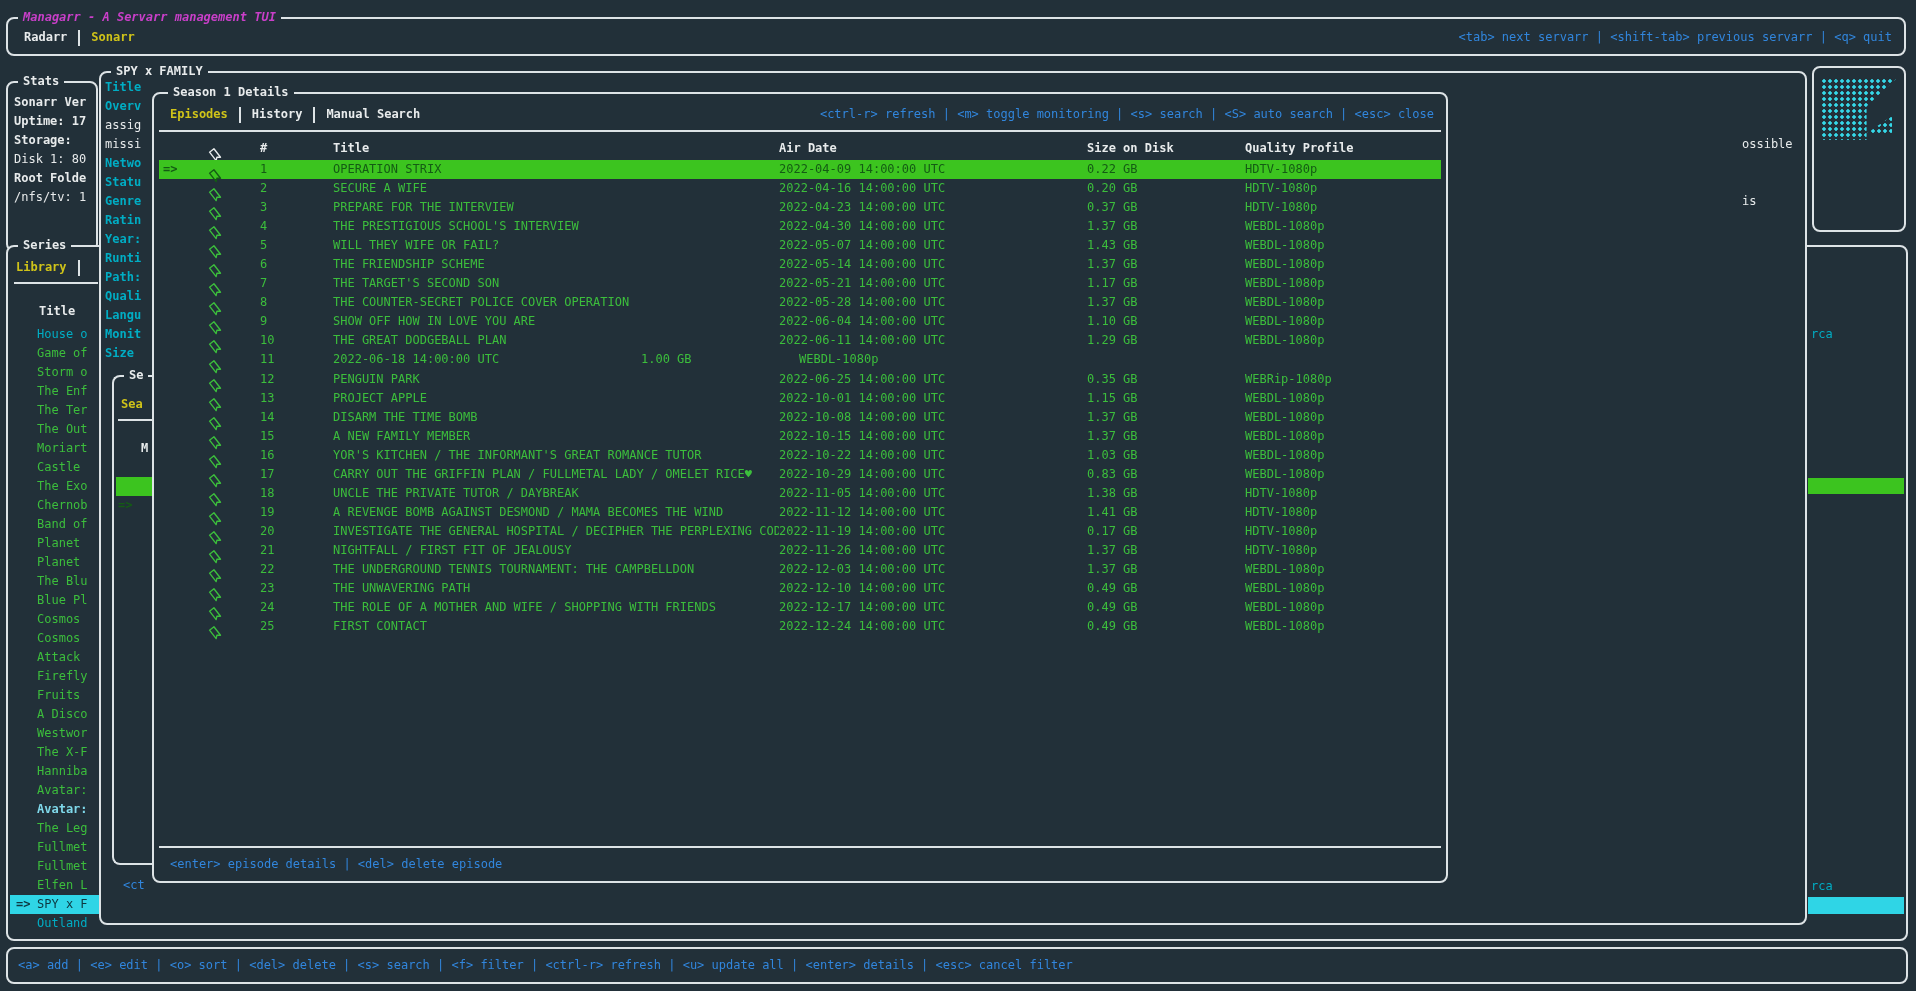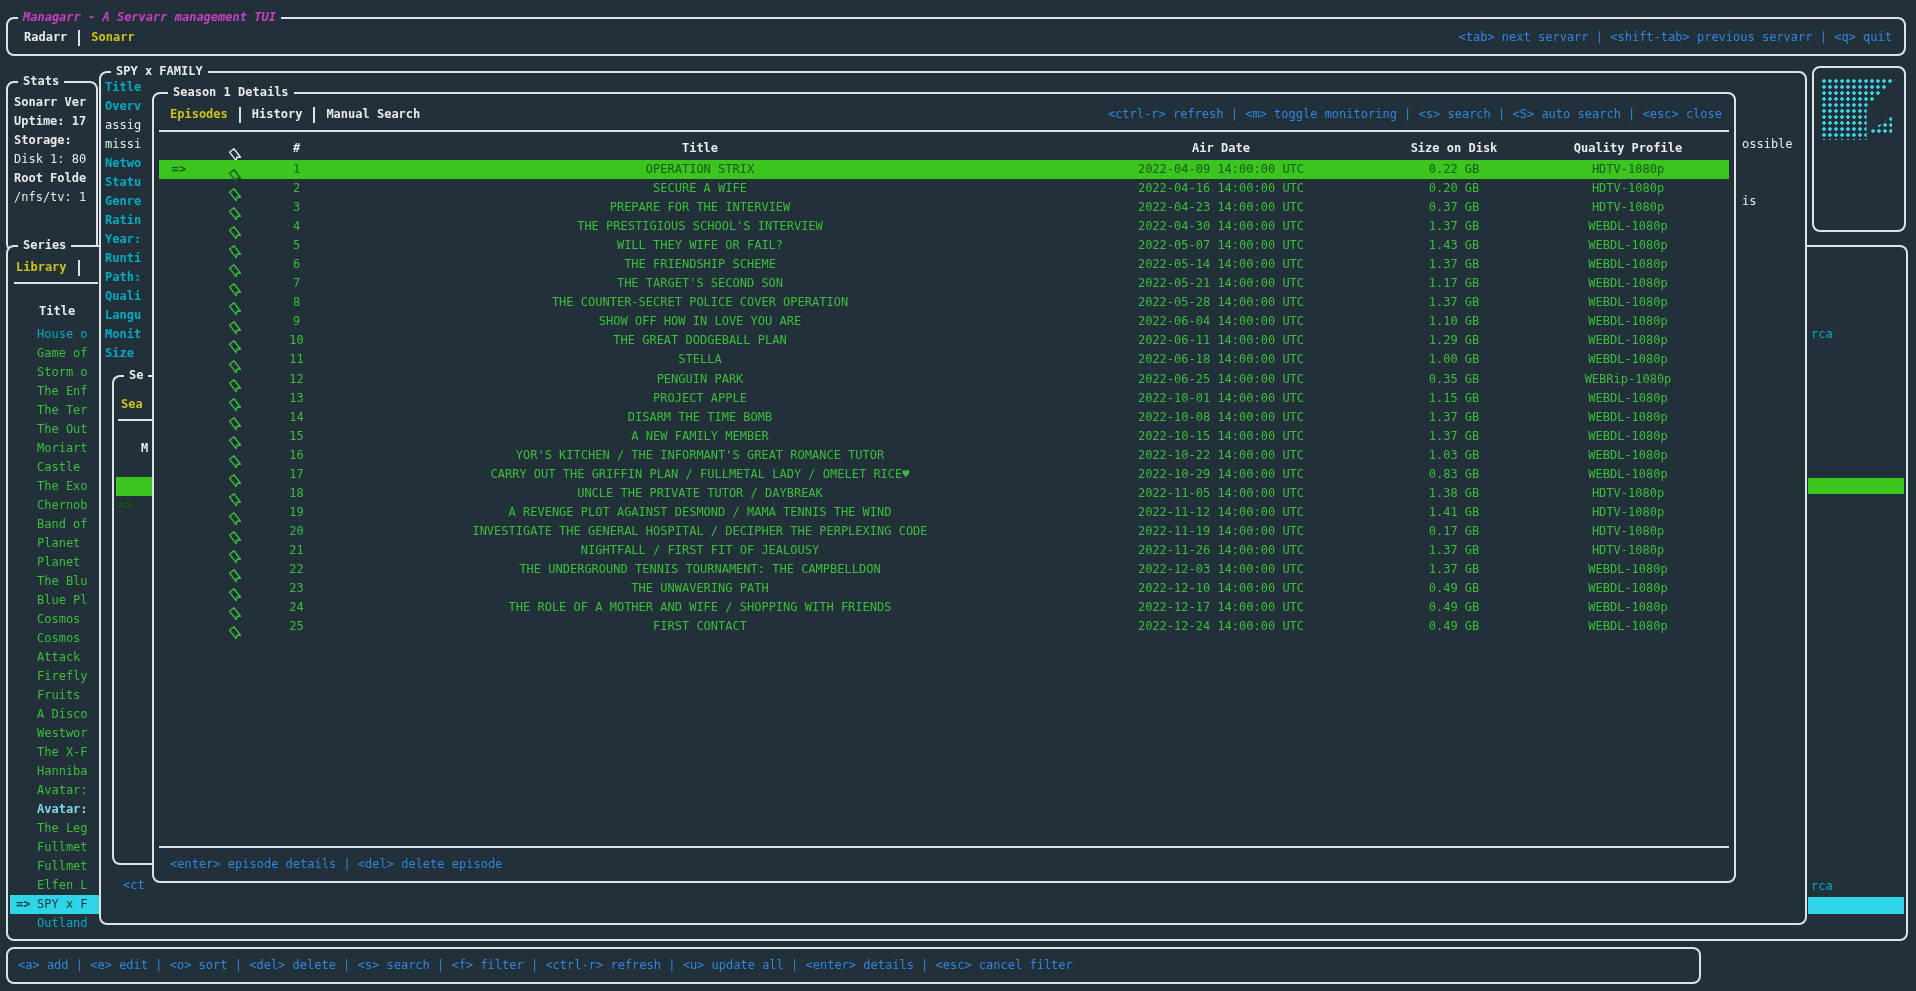--- a/index.html
+++ b/index.html
@@ -113,21 +113,21 @@
         <div class="series-item c-green selected"><span class="marker">=&gt;</span><span class="lbl">SPY x F</span></div>
         <div class="series-item c-cyan"><span class="marker"></span><span class="lbl">Outland</span></div>
       </div>
 
     <div class="frag" style="left:1803px;top:78px;color:var(--cyan);">rca</div>
     <div class="frag" style="left:1800px;top:231px;width:96px;height:16px;background:var(--selgreen);"></div>
     <div class="frag" style="left:1803px;top:630px;color:var(--cyan);">rca</div>
     <div class="frag" style="left:1800px;top:650px;width:96px;height:17px;background:var(--selcyan);"></div>
   </div>
 
-  <div class="tui-box" style="left:6px;top:947px;width:1695px;height:37px;">
+  <div class="tui-box" style="left:6px;top:947px;width:1902px;height:37px;">
     <div class="frag blue" style="left:10px;top:7px;">&lt;a&gt; add | &lt;e&gt; edit | &lt;o&gt; sort | &lt;del&gt; delete | &lt;s&gt; search | &lt;f&gt; filter | &lt;ctrl-r&gt; refresh | &lt;u&gt; update all | &lt;enter&gt; details | &lt;esc&gt; cancel filter</div>
   </div>
 
   <div class="tui-box" style="left:99px;top:71px;width:1708px;height:854px;z-index:10;">
     <div class="box-title">SPY x FAMILY</div>
     <div class="stack" style="position:absolute;left:4px;top:5px;width:48px;">
         <div class="kind-label">Title</div>
         <div class="kind-label">Overv</div>
         <div class="kind-text">assig</div>
         <div class="kind-text">missi</div>
@@ -163,21 +163,21 @@
       </div>
       <div class="frag" style="left:28px;top:121px;color:var(--green);"><span class="icon-slot">
   <span class="bm"><svg width="12" height="14" viewBox="0 0 14 16">
                 <path d="M4 1.5 h6.5 v12.5 l-3.25 -2.7 l-3.25 2.7 z" fill="none" stroke="currentColor" stroke-width="1.6" stroke-linejoin="round"></path>
               </svg></span>
 </span></div>
     </div>
     <div class="frag blue" style="left:22px;top:803px;">&lt;ct</div>
   </div>
 
-  <div class="tui-box" style="left:152px;top:92px;width:1584px;height:791px;z-index:20;text-align:center;">
+  <div class="tui-box" style="left:152px;top:92px;width:1296px;height:791px;z-index:20;">
     <div class="box-title" style="left:14px;">Season 1 Details</div>
     <div class="tabrow" style="left:16px;top:11px;"><span class="tab active">Episodes</span><span class="vsep"></span><span class="tab">History</span><span class="vsep"></span><span class="tab">Manual Search</span></div>
     <div class="frag blue" style="right:12px;top:11px;">&lt;ctrl-r&gt; refresh | &lt;m&gt; toggle monitoring | &lt;s&gt; search | &lt;S&gt; auto search | &lt;esc&gt; close</div>
     <div class="hline" style="left:5px;right:5px;top:36px;"></div>
 
     <div style="position:absolute;left:5px;right:5px;top:45px;">
       <div class="ep-row header">
         <span class="c-marker"></span>
         <span class="c-icon"><span class="icon-slot">
   <span class="bm"><svg width="12" height="14" viewBox="0 0 14 16">
@@ -240,21 +240,21 @@
 </span><span class="c-num">9</span><span class="c-title">SHOW OFF HOW IN LOVE YOU ARE</span><span class="c-date">2022-06-04 14:00:00 UTC</span><span class="c-size">1.10 GB</span><span class="c-qual">WEBDL-1080p</span></div>
         <div class="ep-row"><span class="c-marker"></span><span class="c-icon">
   <span class="bm"><svg width="12" height="14" viewBox="0 0 14 16">
                 <path d="M4 1.5 h6.5 v12.5 l-3.25 -2.7 l-3.25 2.7 z" fill="none" stroke="currentColor" stroke-width="1.6" stroke-linejoin="round"></path>
               </svg></span>
 </span><span class="c-num">10</span><span class="c-title">THE GREAT DODGEBALL PLAN</span><span class="c-date">2022-06-11 14:00:00 UTC</span><span class="c-size">1.29 GB</span><span class="c-qual">WEBDL-1080p</span></div>
         <div class="ep-row"><span class="c-marker"></span><span class="c-icon">
   <span class="bm"><svg width="12" height="14" viewBox="0 0 14 16">
                 <path d="M4 1.5 h6.5 v12.5 l-3.25 -2.7 l-3.25 2.7 z" fill="none" stroke="currentColor" stroke-width="1.6" stroke-linejoin="round"></path>
               </svg></span>
-</span><span class="c-num">11</span><span class="c-title">STELLA</span><span class="c-date">2022-06-18 14:00:00 UTC</span><span class="c-size">1.00 GB</span><span class="c-qual">WEBDL-1080p</span></div>
+</span><span class="c-num">11</span><span class="c-date">2022-06-18 14:00:00 UTC</span><span class="c-size">1.00 GB</span><span class="c-qual">WEBDL-1080p</span></div>
         <div class="ep-row"><span class="c-marker"></span><span class="c-icon">
   <span class="bm"><svg width="12" height="14" viewBox="0 0 14 16">
                 <path d="M4 1.5 h6.5 v12.5 l-3.25 -2.7 l-3.25 2.7 z" fill="none" stroke="currentColor" stroke-width="1.6" stroke-linejoin="round"></path>
               </svg></span>
 </span><span class="c-num">12</span><span class="c-title">PENGUIN PARK</span><span class="c-date">2022-06-25 14:00:00 UTC</span><span class="c-size">0.35 GB</span><span class="c-qual">WEBRip-1080p</span></div>
         <div class="ep-row"><span class="c-marker"></span><span class="c-icon">
   <span class="bm"><svg width="12" height="14" viewBox="0 0 14 16">
                 <path d="M4 1.5 h6.5 v12.5 l-3.25 -2.7 l-3.25 2.7 z" fill="none" stroke="currentColor" stroke-width="1.6" stroke-linejoin="round"></path>
               </svg></span>
 </span><span class="c-num">13</span><span class="c-title">PROJECT APPLE</span><span class="c-date">2022-10-01 14:00:00 UTC</span><span class="c-size">1.15 GB</span><span class="c-qual">WEBDL-1080p</span></div>
@@ -280,21 +280,21 @@
 </span><span class="c-num">17</span><span class="c-title">CARRY OUT THE GRIFFIN PLAN / FULLMETAL LADY / OMELET RICE♥</span><span class="c-date">2022-10-29 14:00:00 UTC</span><span class="c-size">0.83 GB</span><span class="c-qual">WEBDL-1080p</span></div>
         <div class="ep-row"><span class="c-marker"></span><span class="c-icon">
   <span class="bm"><svg width="12" height="14" viewBox="0 0 14 16">
                 <path d="M4 1.5 h6.5 v12.5 l-3.25 -2.7 l-3.25 2.7 z" fill="none" stroke="currentColor" stroke-width="1.6" stroke-linejoin="round"></path>
               </svg></span>
 </span><span class="c-num">18</span><span class="c-title">UNCLE THE PRIVATE TUTOR / DAYBREAK</span><span class="c-date">2022-11-05 14:00:00 UTC</span><span class="c-size">1.38 GB</span><span class="c-qual">HDTV-1080p</span></div>
         <div class="ep-row"><span class="c-marker"></span><span class="c-icon">
   <span class="bm"><svg width="12" height="14" viewBox="0 0 14 16">
                 <path d="M4 1.5 h6.5 v12.5 l-3.25 -2.7 l-3.25 2.7 z" fill="none" stroke="currentColor" stroke-width="1.6" stroke-linejoin="round"></path>
               </svg></span>
-</span><span class="c-num">19</span><span class="c-title">A REVENGE PLOT AGAINST DESMOND / MAMA TENNIS THE WIND</span><span class="c-date">2022-11-12 14:00:00 UTC</span><span class="c-size">1.41 GB</span><span class="c-qual">HDTV-1080p</span></div>
+</span><span class="c-num">19</span><span class="c-title">A REVENGE BOMB AGAINST DESMOND / MAMA BECOMES THE WIND</span><span class="c-date">2022-11-12 14:00:00 UTC</span><span class="c-size">1.41 GB</span><span class="c-qual">HDTV-1080p</span></div>
         <div class="ep-row"><span class="c-marker"></span><span class="c-icon">
   <span class="bm"><svg width="12" height="14" viewBox="0 0 14 16">
                 <path d="M4 1.5 h6.5 v12.5 l-3.25 -2.7 l-3.25 2.7 z" fill="none" stroke="currentColor" stroke-width="1.6" stroke-linejoin="round"></path>
               </svg></span>
 </span><span class="c-num">20</span><span class="c-title">INVESTIGATE THE GENERAL HOSPITAL / DECIPHER THE PERPLEXING CODE</span><span class="c-date">2022-11-19 14:00:00 UTC</span><span class="c-size">0.17 GB</span><span class="c-qual">HDTV-1080p</span></div>
         <div class="ep-row"><span class="c-marker"></span><span class="c-icon">
   <span class="bm"><svg width="12" height="14" viewBox="0 0 14 16">
                 <path d="M4 1.5 h6.5 v12.5 l-3.25 -2.7 l-3.25 2.7 z" fill="none" stroke="currentColor" stroke-width="1.6" stroke-linejoin="round"></path>
               </svg></span>
 </span><span class="c-num">21</span><span class="c-title">NIGHTFALL / FIRST FIT OF JEALOUSY</span><span class="c-date">2022-11-26 14:00:00 UTC</span><span class="c-size">1.37 GB</span><span class="c-qual">HDTV-1080p</span></div>

